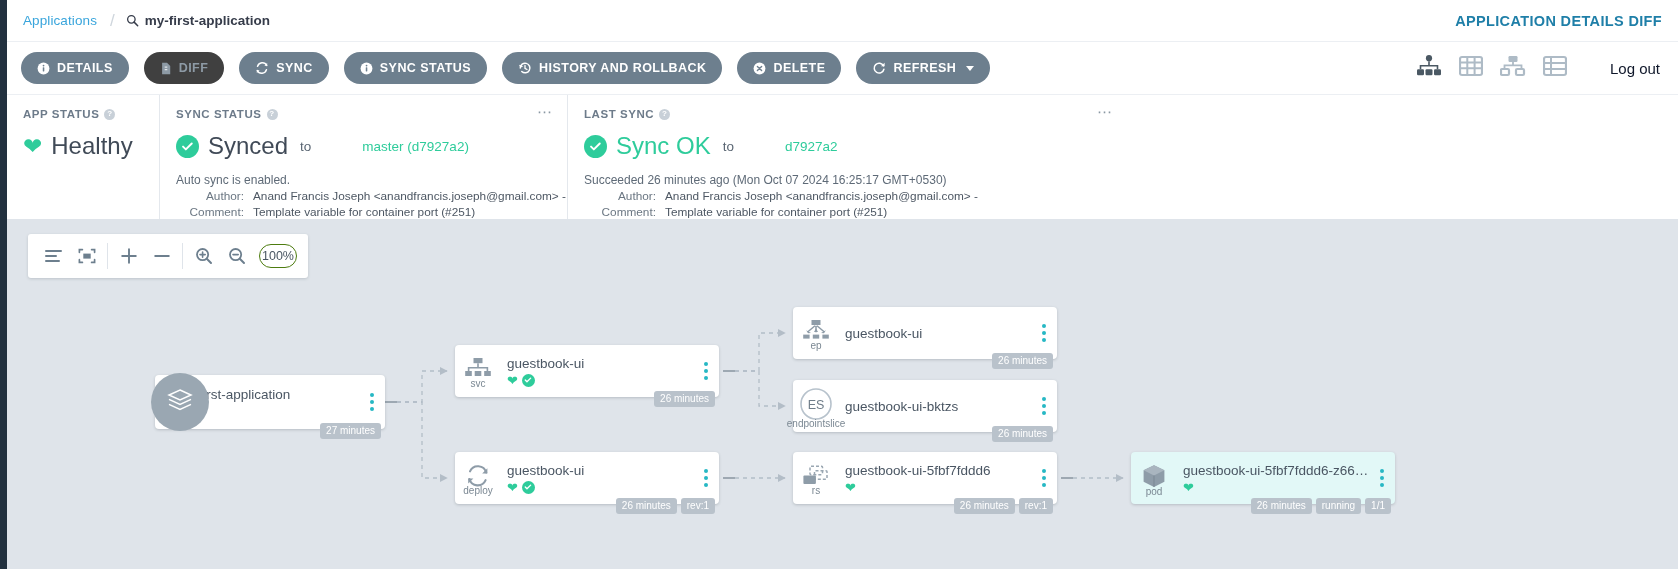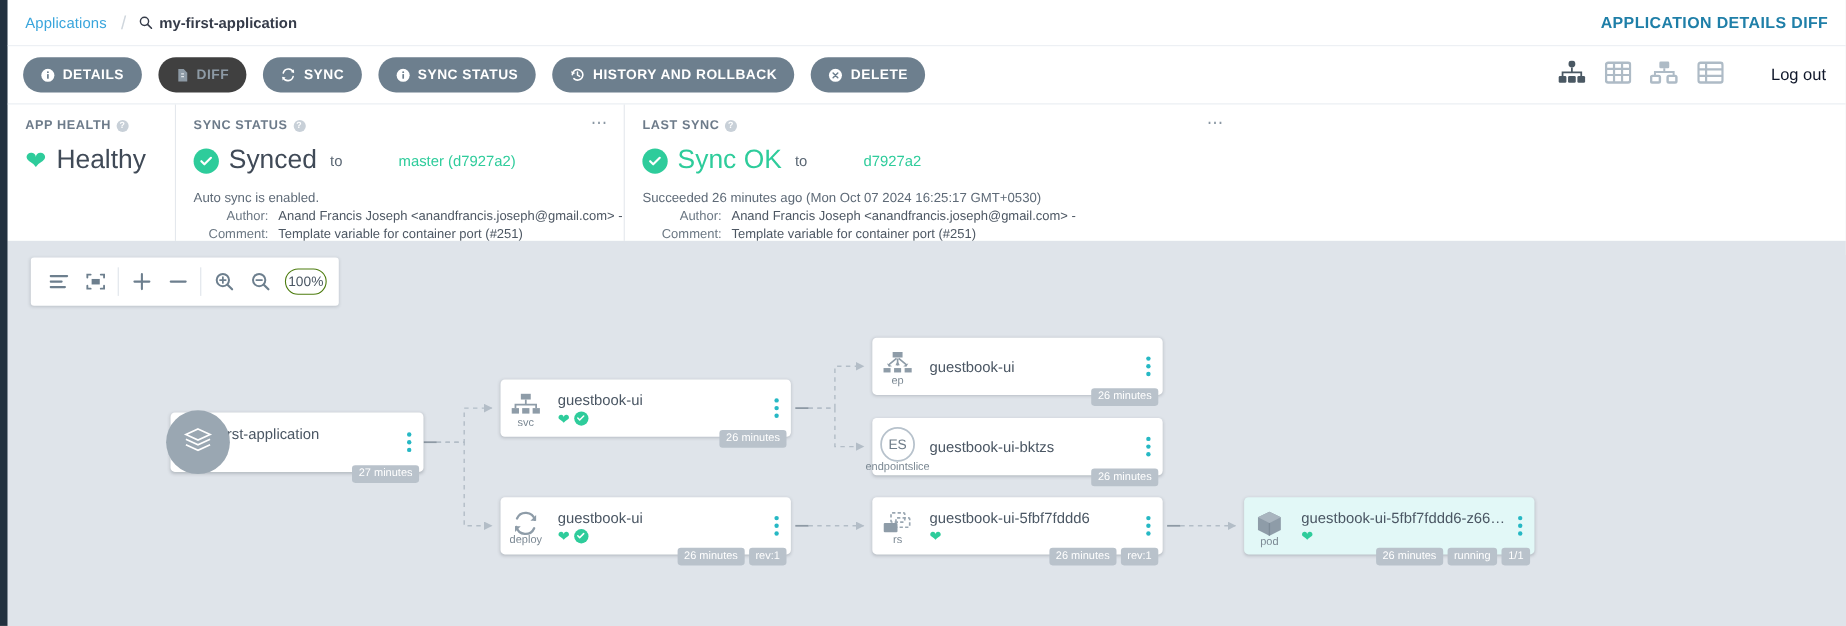--- a/index.html
+++ b/index.html
@@ -272,20 +272,30 @@
     <button class="btn">
       <span>
         <svg width="13" height="13" viewBox="0 0 16 16">
             <circle cx="8" cy="8" r="7.3" fill="#fff"></circle>
             <path d="M5.4 5.4l5.2 5.2M10.6 5.4l-5.2 5.2" stroke="#6d7f8e" stroke-width="1.7" stroke-linecap="round"></path>
           </svg>
       </span>
       <span>DELETE</span>
     </button>
 
+    <button class="btn">
+      <span>
+        <svg width="14" height="14" viewBox="0 0 16 16">
+            <path d="M13.1 5.6A5.6 5.6 0 1 0 13.6 9.4" fill="none" stroke="#fff" stroke-width="1.7" stroke-linecap="round"></path>
+            <path d="M14.4 2v4.1h-4.1z" fill="#fff"></path>
+          </svg>
+      </span>
+      <span>REFRESH</span>
+      <span class="caret"></span>
+    </button>
 
     <span class="spacer"></span>
 
     <span class="viewicons">
       <span class="viewicon">
         <svg width="26" height="22" viewBox="0 0 26 22">
           <circle cx="13" cy="3.2" r="3.1" fill="#4a5863"></circle>
           <path d="M13 6.3v4.4M4.5 14.2v-3.5h17v3.5" fill="none" stroke="#4a5863" stroke-width="1.6"></path>
           <rect x="1" y="14.2" width="7" height="6" rx="1.2" fill="#4a5863"></rect>
           <rect x="9.5" y="14.2" width="7" height="6" rx="1.2" fill="#4a5863"></rect>
@@ -313,21 +323,21 @@
         </svg>
       </span>
     </span>
     <span class="logout">Log out</span>
   </div>
 
   <div class="statusstrip">
 
     <div class="stat-col col-health">
       <div class="stat-title">
-        <span>APP HEALTH</span>
+        <span>APP STATUS</span>
         <span class="qmark">?</span>
       </div>
       <div class="bigstat">
         <span class="heart">❤</span>
         <span class="bigtext">Healthy</span>
       </div>
     </div>
 
     <div class="stat-col col-sync">
       <div class="stat-title">

